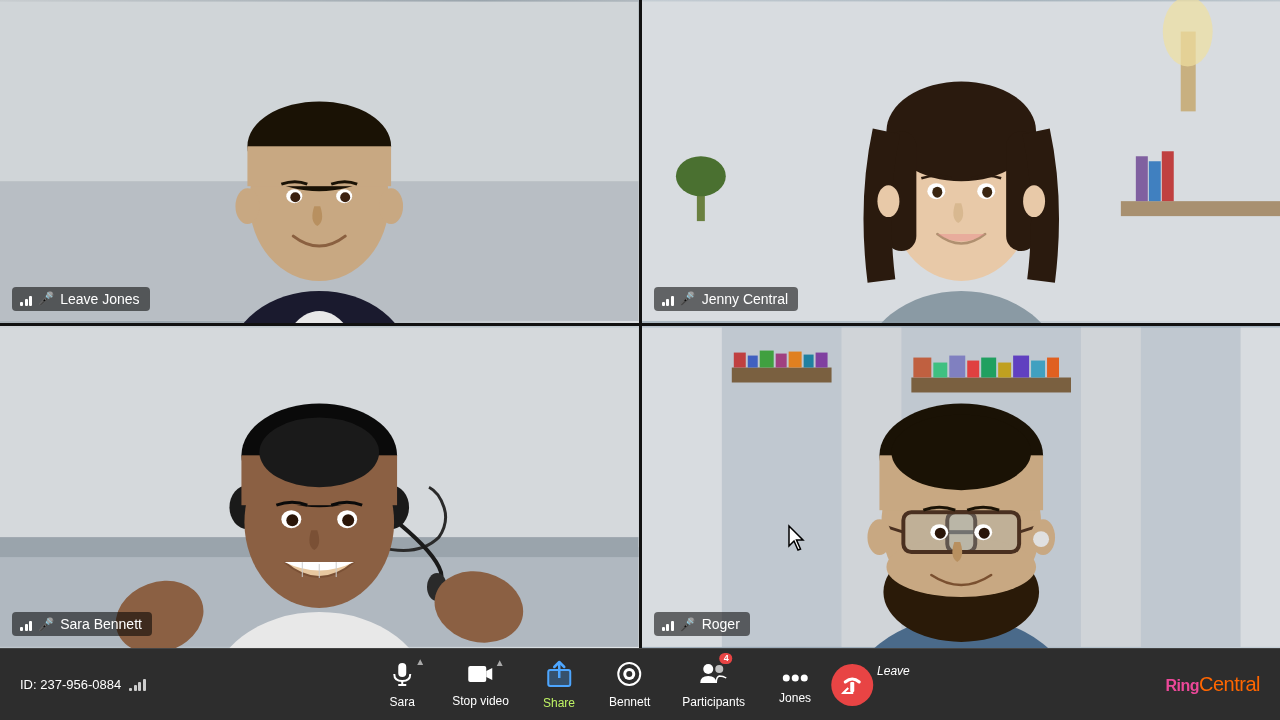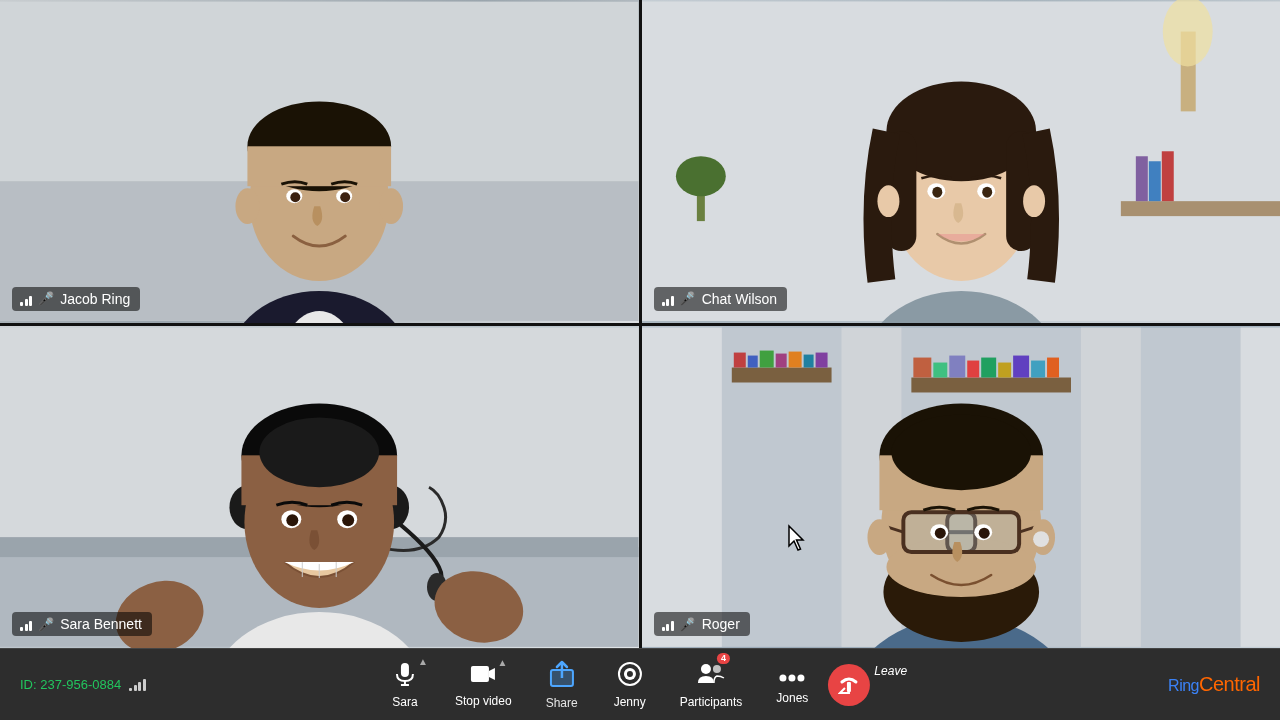--- a/index.html
+++ b/index.html
@@ -79,21 +79,21 @@
     .toolbar-left {
       display: flex;
       align-items: center;
       gap: 8px;
       color: #ccc;
       font-size: 13px;
     }
 
     .meeting-id {
       font-size: 13px;
-      color: #22c55e;
+      color: #ffffff;
     }
 
     .signal-icon-sm {
       display: inline-flex;
       align-items: flex-end;
       gap: 1.5px;
       height: 12px;
     }
     .signal-icon-sm span {
       display: inline-block;
@@ -241,21 +241,21 @@
         <ellipse cx="392" cy="205" rx="12" ry="18" fill="#c8a882"></ellipse>
       </svg>
     </div>
     <div class="participant-label">
       <div class="signal-icon">
         <span></span>
           <span></span>
           <span></span>
       </div>
       <span class="mic-icon">🎤</span>
-      <span>Jacob Ring</span>
+      <span>Leave Jones</span>
     </div>
   </div>
 
   <div class="video-tile">
     <div class="figure-container jenny-bg">
       <svg viewBox="0 0 640 320" xmlns="http://www.w3.org/2000/svg" style="position:absolute;inset:0;width:100%;height:100%;object-fit:cover">
         <defs>
           <linearGradient id="bg_jenny" x1="0" y1="0" x2="1" y2="1">
             <stop offset="0%" stop-color="#c5cdd4"></stop>
             <stop offset="50%" stop-color="#a8b5be"></stop>
@@ -308,21 +308,21 @@
         <ellipse cx="393" cy="200" rx="11" ry="16" fill="#e8c9a8"></ellipse>
       </svg>
     </div>
     <div class="participant-label">
       <div class="signal-icon">
         <span></span>
           <span></span>
           <span></span>
       </div>
       <span class="mic-icon">🎤</span>
-      <span>Chat Wilson</span>
+      <span>Jenny Central</span>
     </div>
   </div>
 
   <div class="video-tile">
     <div class="figure-container sara-bg">
       <svg viewBox="0 0 640 320" xmlns="http://www.w3.org/2000/svg" style="position:absolute;inset:0;width:100%;height:100%;object-fit:cover">
         <defs>
           <linearGradient id="bg_sara" x1="0" y1="0" x2="1" y2="1">
             <stop offset="0%" stop-color="#d0d4d8"></stop>
             <stop offset="50%" stop-color="#b5c0c8"></stop>
@@ -525,33 +525,33 @@
     </button>
 
     <button class="toolbar-btn">
       <div class="btn-icon btn-icon-share">
         <svg width="26" height="28" viewBox="0 0 26 28" fill="none" xmlns="http://www.w3.org/2000/svg">
           <rect x="2" y="10" width="22" height="16" rx="2" fill="#4da6ff" fill-opacity="0.3" stroke="#4da6ff" stroke-width="2"></rect>
           <path d="M13 2 L13 18" stroke="#4da6ff" stroke-width="2.5"></path>
           <path d="M8 7 L13 2 L18 7" stroke="#4da6ff" stroke-width="2.5" fill="none" stroke-linecap="round" stroke-linejoin="round"></path>
         </svg>
       </div>
-      <span style="color:#e5e5e5">Share</span>
+      <span style="color:#bef264">Share</span>
     </button>
 
 
     <button class="toolbar-btn">
       <div class="btn-icon">
         <svg width="26" height="26" viewBox="0 0 26 26" fill="none" xmlns="http://www.w3.org/2000/svg">
           <circle cx="13" cy="13" r="11" stroke="white" stroke-width="2"></circle>
           <circle cx="13" cy="13" r="6" fill="white"></circle>
           <circle cx="13" cy="13" r="3" fill="#2d2d2d"></circle>
         </svg>
       </div>
-      <span>Jenny</span>
+      <span>Bennett</span>
     </button>
 
 
     <button class="toolbar-btn">
       <div class="btn-icon" style="position:relative">
         <svg width="30" height="26" viewBox="0 0 30 26" fill="none" xmlns="http://www.w3.org/2000/svg">
           <circle cx="10" cy="8" r="5" fill="white"></circle>
           <path d="M2 22 Q2 15 10 15 Q18 15 18 22" fill="white"></path>
           <circle cx="21" cy="8" r="4" fill="white" fill-opacity="0.7"></circle>
           <path d="M18 22 Q18 16 21 15 Q25 15 28 17" stroke="white" stroke-width="1.5" fill="none"></path>
@@ -580,17 +580,17 @@
           <path d="M7 14 L2 19 L12 19" stroke="white" stroke-width="2" fill="none"></path>
         </svg>
       </div>
       <span style="color:#fff;font-size:12px;">Leave</span>
     </div>
 
   </div>
 
   <div class="toolbar-right">
     <span>
-      <span style="color:#3b82f6; font-weight:400; font-size:16px;">Ring</span><span style="color:#ff6600; font-weight:400; font-size:20px;">Central</span>
+      <span style="color:#ec4899; font-weight:700; font-size:16px;">Ring</span><span style="color:#ff6600; font-weight:400; font-size:20px;">Central</span>
     </span>
   </div>
 
 </div>
 
 </body></html>

